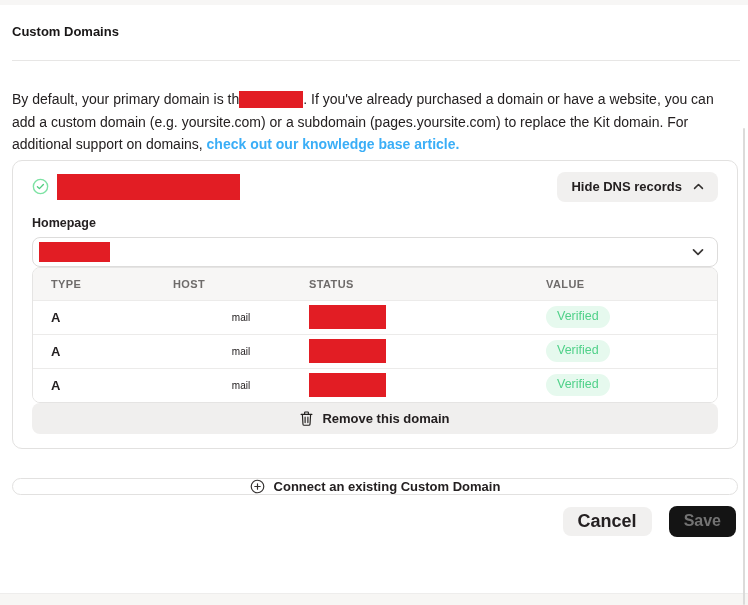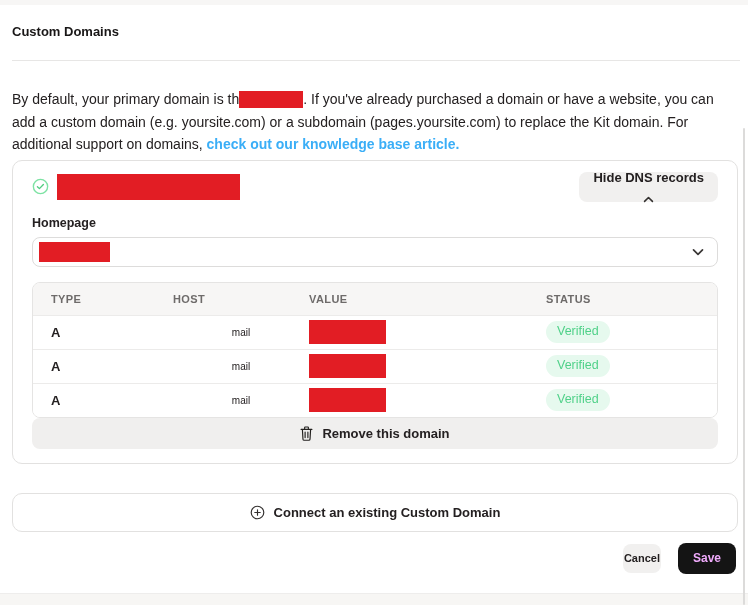--- a/index.html
+++ b/index.html
@@ -75,21 +75,20 @@
     font-weight: 700;
     color: #242021;
     background: #f1f0ef;
     border-radius: 8px;
   }
   .btn-toggle {
     height: 30px;
     padding: 0 14px;
     font-size: 13px;
     gap: 11px;
-    flex-direction: column;
   }
   .field-label {
     display: block;
     margin-top: 12px;
     font-size: 12.5px;
     font-weight: 700;
     color: #242021;
     line-height: 18px;
   }
   .select {
@@ -99,21 +98,20 @@
     border-radius: 8px;
     background: #fff;
     display: flex;
     align-items: center;
     padding: 0 13px 0 6px;
     cursor: pointer;
   }
   .select .chev { margin-left: auto; display: flex; }
 
   .dns-table {
-    margin-top: 15px;
     border: 1px solid #e5e4e3;
     border-radius: 8px;
     overflow: hidden;
   }
   .t-row {
     display: grid;
     grid-template-columns: 122px 136px 237px 1fr;
     align-items: center;
     padding-left: 18px;
   }
@@ -149,44 +147,45 @@
     height: 31px;
     background: #f0efee;
     font-size: 13px;
     gap: 9px;
   }
 
   .cta-row {
     margin: 29px 10px 0 12px;
     display: flex;
     gap: 15px;
+    flex-direction: column;
   }
   .btn-cta {
     flex: 1;
     height: 39px;
     background: #fff;
     border: 1px solid #e2e1e0;
     border-radius: 10px;
     font-size: 13px;
     gap: 9px;
   }
   .footer-row {
     margin: 11px 12px 0 0;
     display: flex;
     justify-content: flex-end;
     align-items: center;
     gap: 17px;
   }
-  .btn-cancel { height: 29px; padding: 0 1px; font-size: 11px; }
+  .btn-cancel { height: 29px; padding: 0 15px; font-size: 18px; }
   .btn-save {
     height: 31px;
     padding: 0 15px;
-    font-size: 12px;
+    font-size: 16px;
     background: var(--save_bg, #141414);
-    color: #f0abfc;
+    color: #737373;
   }
   .bottom-strip {
     position: absolute;
     left: 0; right: 0; bottom: 0;
     height: 12px;
     background: #f7f6f4;
     border-top: 1px solid #eeedec;
   }
   .right-scroll {
     position: absolute;
@@ -238,22 +237,22 @@
       <svg width="12" height="8" viewBox="0 0 12 8">
         <path d="M1.5 1.8 6 6.3 10.5 1.8" stroke="#3a3736" stroke-width="1.7" fill="none" stroke-linecap="round" stroke-linejoin="round"></path>
       </svg>
     </span>
   </div>
 
   <div class="dns-table">
     <div class="t-row t-head">
       <span>TYPE</span>
       <span>HOST</span>
+      <span>STATUS</span>
       <span>VALUE</span>
-      <span>STATUS</span>
     </div>
     <div class="t-body">
       <div class="t-row">
         <span class="cell-type">A</span>
         <span class="cell-host">mail</span>
         <span class="redact redact-value"></span>
         <span class="badge">Verified</span>
       </div>
     <div class="t-row">
         <span class="cell-type">A</span>

